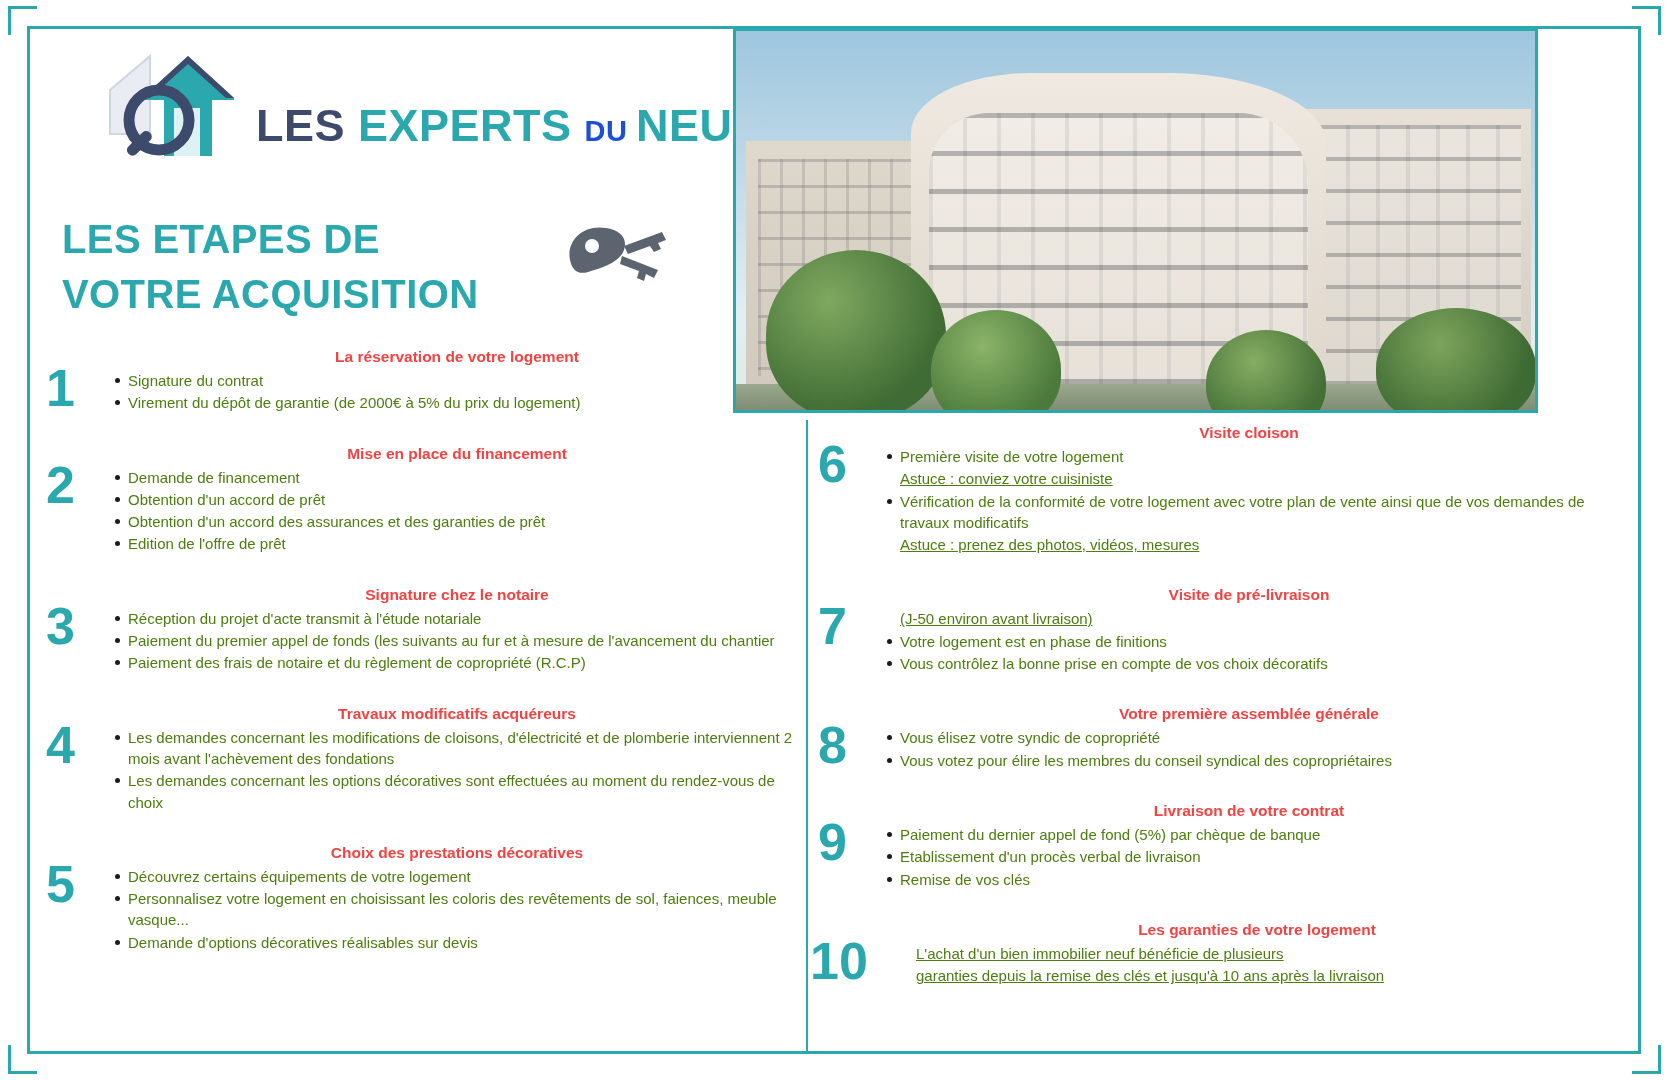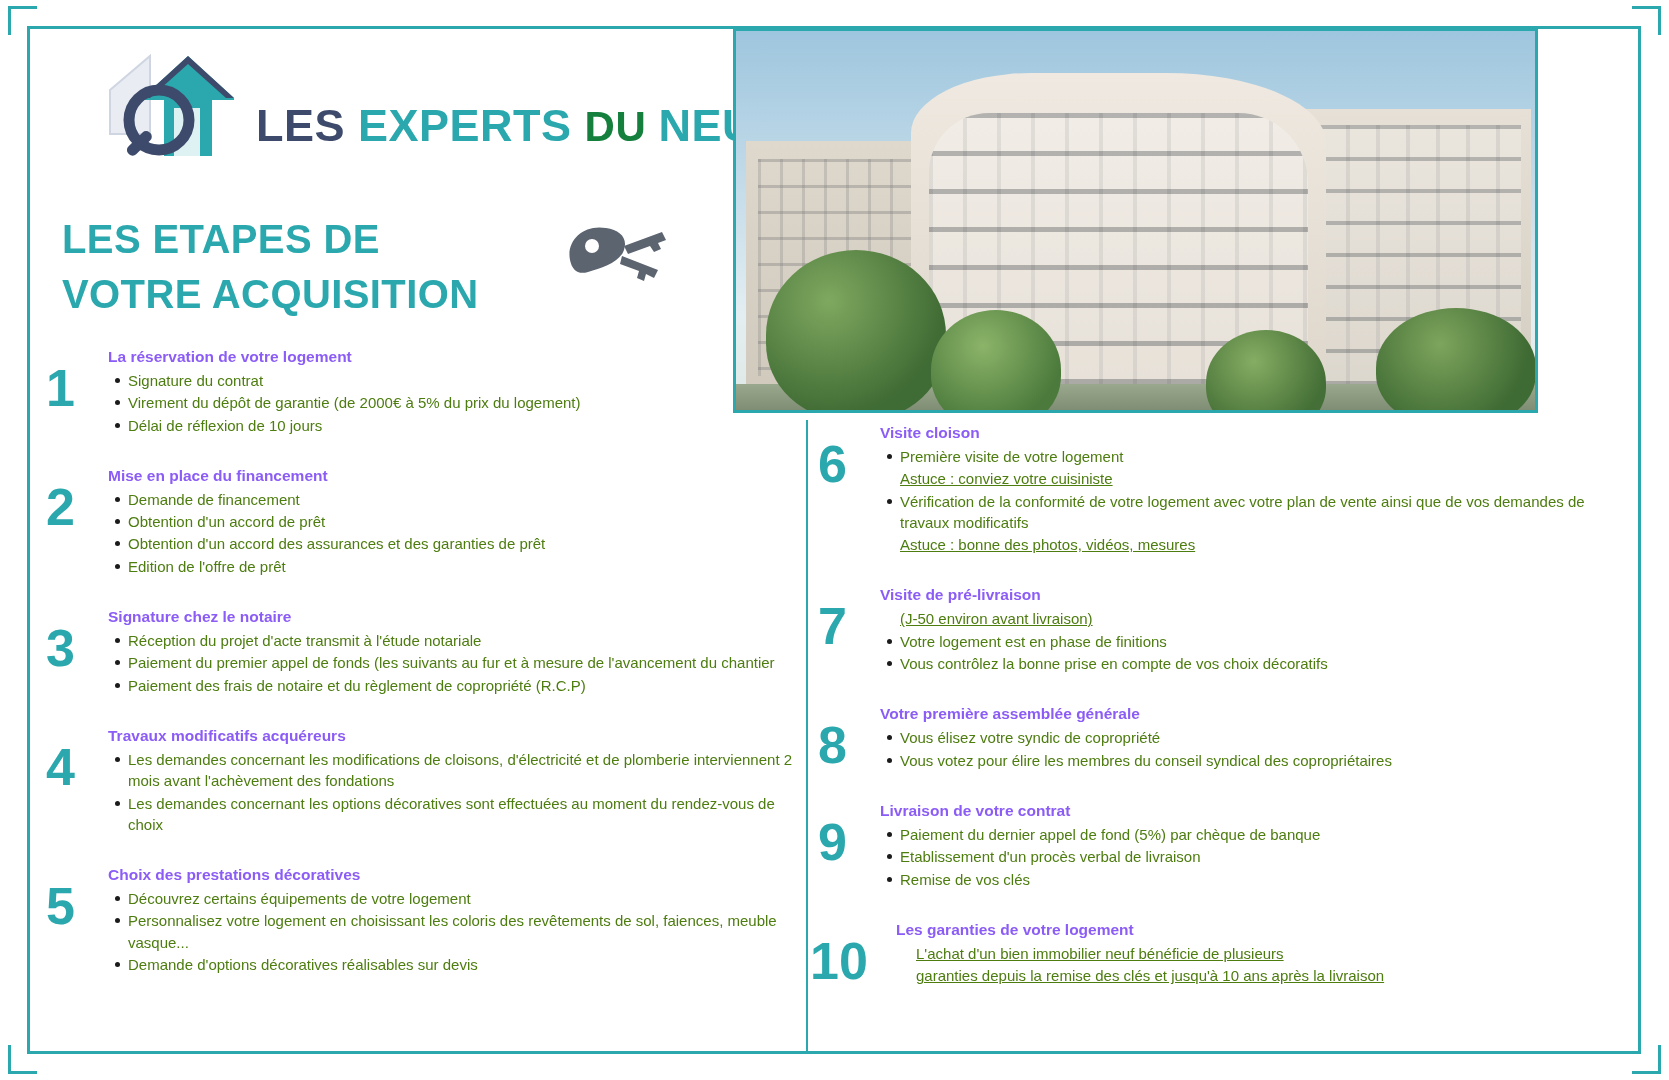--- a/index.html
+++ b/index.html
@@ -60,21 +60,21 @@
     position: absolute;
     left: 196px;
     top: 62px;
     white-space: nowrap;
     font-size: 45px;
     font-weight: bold;
     letter-spacing: 0.5px;
   }
   .lt-les   { color: #3d4a6b; }
   .lt-exp   { color: #2aa8ad; }
-  .lt-du    { color: #15803d; font-size: 42px; }
+  .lt-du    { color: #1d4ed8; font-size: 29px; }
   .lt-neuf  { color: #2aa8ad; }
 
   
   .main-title {
     position: absolute;
     left: 62px;
     top: 212px;
     width: 560px;
     color: #2aa8ad;
     font-size: 40px;
@@ -189,22 +189,23 @@
     font-size: 52px;
     font-weight: bold;
     line-height: 1;
     padding-top: 14px;
   }
   .step-num.wide { width: 86px; margin-left: -8px; }
   .step-body { flex: 1 1 auto; }
   .step-head {
     font-size: 15.5px;
     font-weight: bold;
-    color: #8b5cf6;
+    color: #ef4444;
     margin-bottom: 4px;
+    text-align: center;
   }
   ul.step-list {
     margin: 0;
     padding-left: 20px;
     list-style: none;
   }
   ul.step-list li {
     position: relative;
     font-size: 15px;
     line-height: 1.42;
@@ -278,21 +279,20 @@
 <div class="divider"></div>
 
 <div class="col-left">
     <div class="step">
       <div class="step-num">1</div>
       <div class="step-body">
         <div class="step-head">La réservation de votre logement</div>
         <ul class="step-list">
           <li class="bullet">Signature du contrat</li>
           <li class="bullet">Virement du dépôt de garantie (de 2000€ à 5% du prix du logement)</li>
-          <li class="bullet">Délai de réflexion de 10 jours</li>
         </ul>
       </div>
     </div>
     <div class="step">
       <div class="step-num">2</div>
       <div class="step-body">
         <div class="step-head">Mise en place du financement</div>
         <ul class="step-list">
           <li class="bullet">Demande de financement</li>
           <li class="bullet">Obtention d'un accord de prêt</li>
@@ -336,21 +336,21 @@
   </div>
 <div class="col-right">
     <div class="step">
       <div class="step-num">6</div>
       <div class="step-body">
         <div class="step-head">Visite cloison</div>
         <ul class="step-list">
           <li class="bullet">Première visite de votre logement</li>
           <li class="nobullet">Astuce : conviez votre cuisiniste</li>
           <li class="bullet">Vérification de la conformité de votre logement avec votre plan de vente ainsi que de vos demandes de travaux modificatifs</li>
-          <li class="nobullet">Astuce : bonne des photos, vidéos, mesures</li>
+          <li class="nobullet">Astuce : prenez des photos, vidéos, mesures</li>
         </ul>
       </div>
     </div>
     <div class="step">
       <div class="step-num">7</div>
       <div class="step-body">
         <div class="step-head">Visite de pré-livraison</div>
         <ul class="step-list">
           <li class="nobullet">(J-50 environ avant livraison)</li>
           <li class="bullet">Votre logement est en phase de finitions</li>

